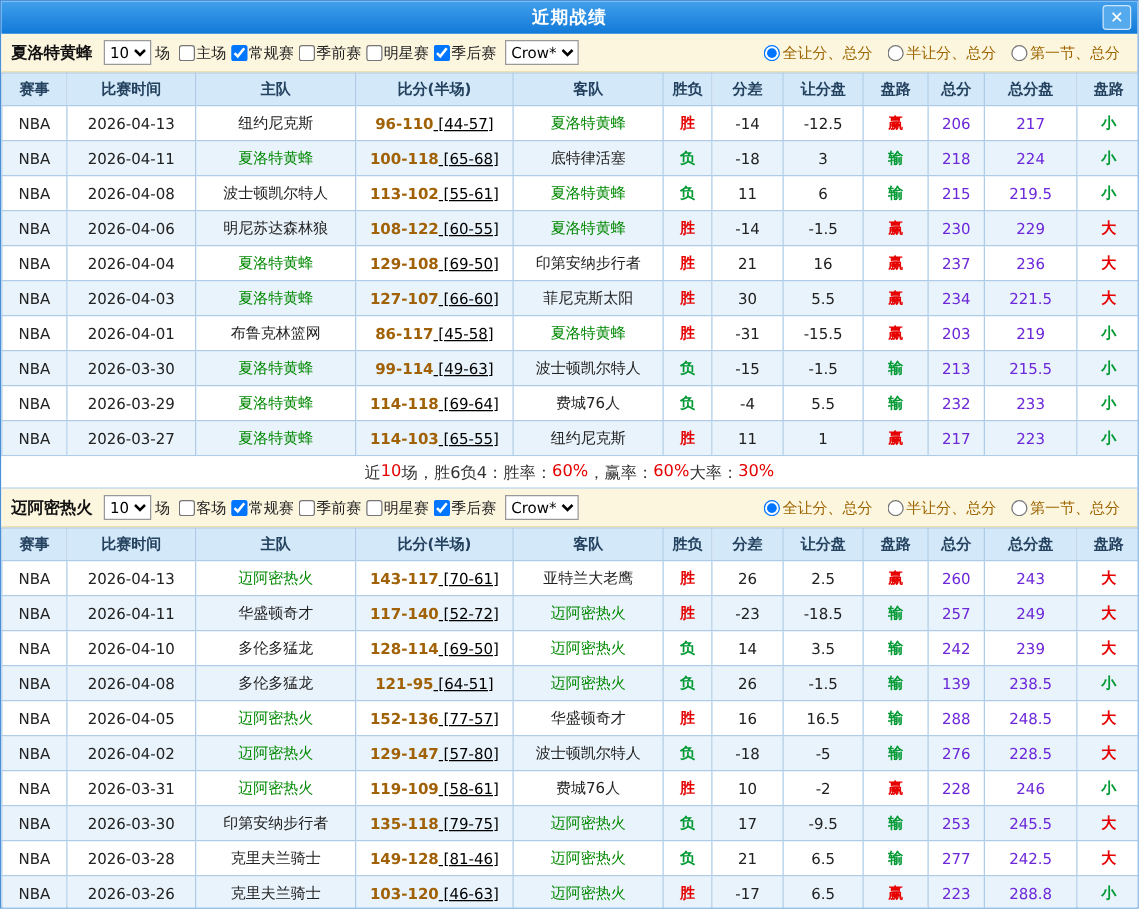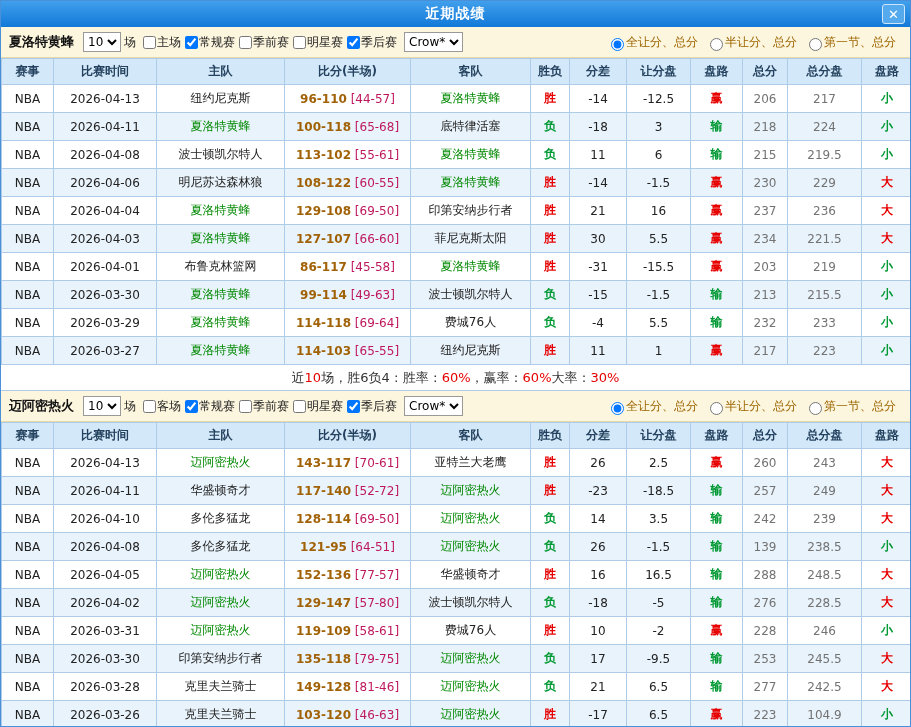--- a/index.html
+++ b/index.html
@@ -11,33 +11,33 @@
   .close-btn{position:absolute;right:5px;top:3px;width:23px;height:20px;background:#55aaee;border:1px solid #cfe6fa;border-radius:3px;color:#fff;font-size:13px;font-weight:bold;display:flex;align-items:center;justify-content:center;cursor:pointer;line-height:1;}
   .filterbar{height:31px;flex:none;background:#fdf6df;border-bottom:1px solid #e6d9a8;display:flex;align-items:center;padding:0 8px;gap:3px;}
   .team-name{font-weight:bold;font-size:13px;color:#111;margin-right:6px;}
   select{font-size:12px;height:20px;border:1px solid #999;background:#fff;font-family:inherit;}
   .suffix{font-size:12px;color:#222;}
   .cb-group{display:flex;align-items:center;}
   .cb-group label{display:flex;align-items:center;cursor:pointer;font-size:12px;color:#222;}
   .cb-group input{width:13px;height:13px;margin:0 1px 0 4px;}
   .crow-select{margin-left:4px;}
   .radio-group{margin-left:auto;display:flex;align-items:center;gap:12px;padding-right:6px;}
-  .radio-group label{display:flex;align-items:flex-end;font-size:12px;color:#9c6500;cursor:pointer;}
+  .radio-group label{display:flex;align-items:center;font-size:12px;color:#9c6500;cursor:pointer;}
   .radio-group input{width:13px;height:13px;margin-right:2px;}
   table{border-collapse:collapse;table-layout:fixed;width:911px;flex:none;}
   th,td{border:1px solid #aecce8;text-align:center;font-size:12px;height:28px;padding:0 2px;overflow:hidden;white-space:nowrap;}
   thead th{background:#d3e8f8;color:#24425f;font-weight:bold;height:26px;font-size:12px;}
   tbody td{color:#222;background:#fff;}
   tr.alt td{background:#e9f3fb;}
   .team-hl{color:#008800;}
   .st-red{color:#e60000;font-weight:bold;}
   .st-green{color:#009933;font-weight:bold;}
-  .val-blue{color:#737373;}
+  .val-blue{color:#6d28d9;}
   .score{font-weight:bold;color:#a16207;}
-  .half{color:#be185d;}
+  .half{color:#000000;text-decoration:underline;}
   .summary{height:26px;flex:none;border-bottom:1px solid #aecce8;display:flex;align-items:center;justify-content:center;font-size:13px;color:#333;background:#fff;}
   .summary .hl-red{color:#e60000;}
 </style>
 </head>
 <body>
 
 <div class="window">
 
   <div class="titlebar">
     <span class="title">近期战绩</span>
@@ -486,19 +486,19 @@
           <td>NBA</td>
           <td>2026-03-26</td>
           <td>克里夫兰骑士</td>
           <td><span class="score">103-120</span><span class="half"> [46-63]</span></td>
           <td class="team-hl">迈阿密热火</td>
           <td class="st-red">胜</td>
           <td>-17</td>
           <td>6.5</td>
           <td class="st-red">赢</td>
           <td class="val-blue">223</td>
-          <td class="val-blue">104.9</td>
+          <td class="val-blue">288.8</td>
           <td class="st-green">小</td>
         </tr>
       </tbody>
   </table>
 
 </div>
 
 </body></html>

